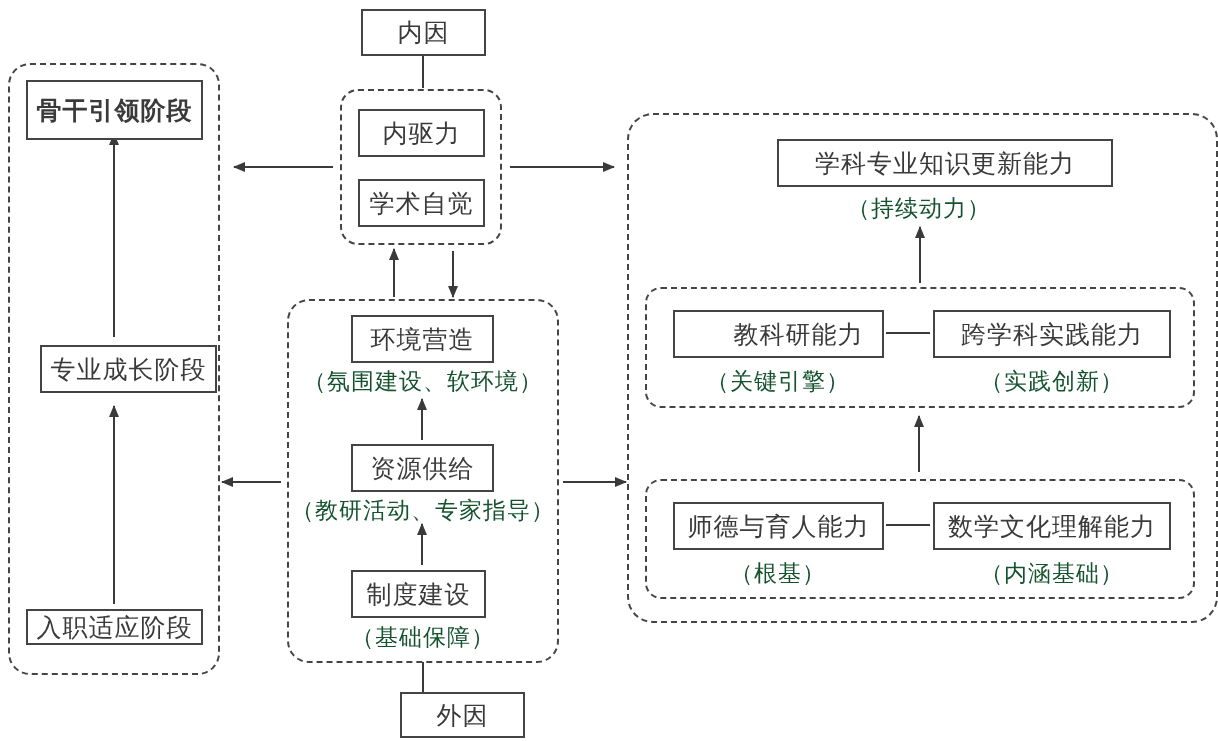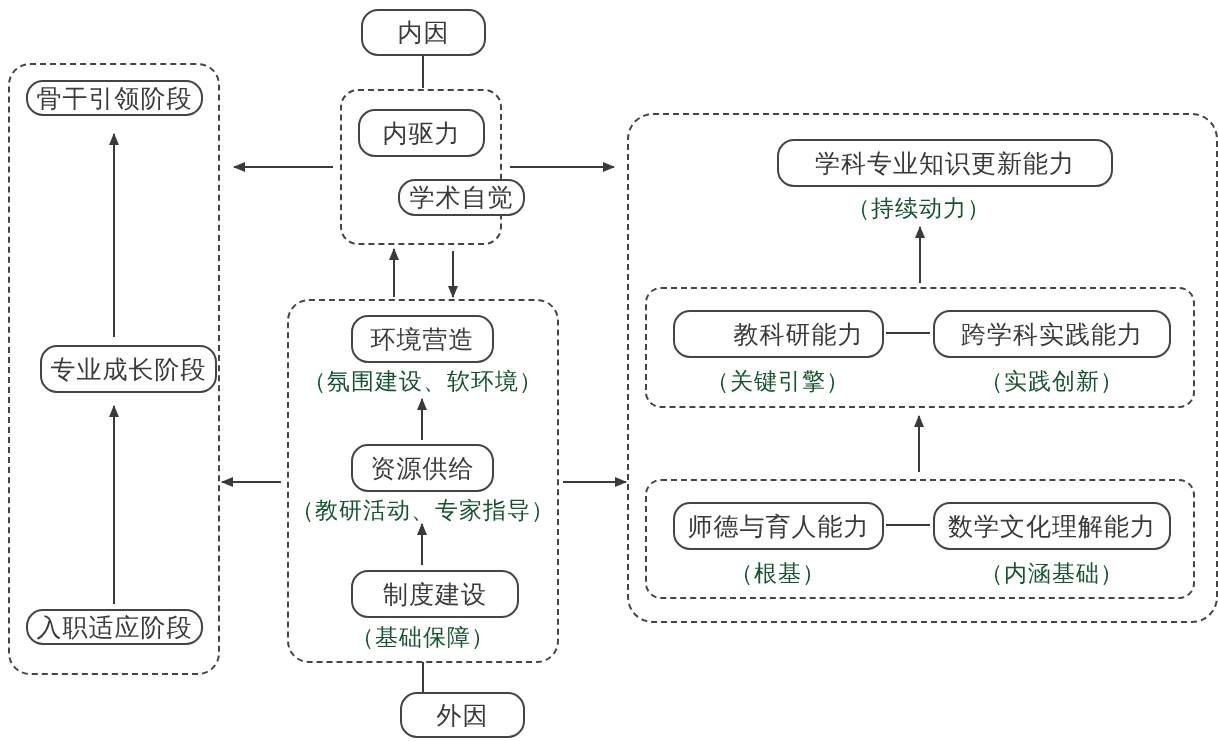--- a/index.html
+++ b/index.html
@@ -1,20 +1,20 @@
 <!DOCTYPE html>
 <html><head>
 <meta charset="utf-8">
 <style>
   html, body { margin:0; padding:0; background:#ffffff; }
   body { width:1218px; height:741px; position:relative; overflow:hidden;
          font-family:"DejaVu Serif","Liberation Serif",serif; color:#3a3a3a; }
   svg#lines { position:absolute; left:0; top:0; width:1218px; height:741px; }
   .group { position:absolute; border:2px dashed #444; border-radius:22px; box-sizing:border-box; }
-  .node { position:absolute; border:2px solid #444; border-radius:17px; background:#fff;
+  .node { position:absolute; border:2px solid #444; border-radius:0; background:#fff;
           box-sizing:border-box; display:flex; align-items:center; justify-content:center;
           font-size:25px; letter-spacing:1px; color:#3a3a3a; white-space:nowrap; }
   .note { position:absolute; font-size:23px; color:#14532d; white-space:nowrap;
           text-align:center; transform:translateX(-50%); letter-spacing:1px; }
 </style>
 </head>
 <body>
 
 <svg id="lines">
   <defs>
@@ -47,33 +47,33 @@
     <line x1="919" y1="472" x2="919" y2="416" marker-end="url(#ah)"></line>
     <line x1="886" y1="333" x2="930" y2="333"></line>
     <line x1="886" y1="525" x2="930" y2="525"></line>
   </g>
 </svg>
 
 <div class="node" style="left:361px;top:9px;width:125px;height:47px;">内因</div>
 
 <div class="group" style="left:340px;top:89px;width:162px;height:156px;border-radius:18px;"></div>
 <div class="node" style="left:358px;top:109px;width:127px;height:48px;">内驱力</div>
-<div class="node" style="left:358px;top:179px;width:127px;height:37px;margin-left:40px;">学术自觉</div>
+<div class="node" style="left:358px;top:179px;width:127px;height:48px;">学术自觉</div>
 
 <div class="group" style="left:8px;top:63px;width:212px;height:612px;"></div>
-<div class="node" style="left:26px;top:80px;width:177px;height:36px;">骨干引领阶段</div>
+<div class="node" style="left:26px;top:80px;width:177px;height:60px;font-weight:bold;">骨干引领阶段</div>
 <div class="node" style="left:40px;top:345px;width:177px;height:48px;">专业成长阶段</div>
 <div class="node" style="left:26px;top:609px;width:177px;height:36px;">入职适应阶段</div>
 
 <div class="group" style="left:287px;top:299px;width:272px;height:364px;"></div>
 <div class="node" style="left:351px;top:315px;width:143px;height:48px;">环境营造</div>
 <div class="note" style="left:423px;top:366px;">（氛围建设、软环境）</div>
 <div class="node" style="left:351px;top:444px;width:143px;height:48px;">资源供给</div>
 <div class="note" style="left:423px;top:495px;">（教研活动、专家指导）</div>
-<div class="node" style="left:351px;top:570px;width:168px;height:48px;">制度建设</div>
+<div class="node" style="left:351px;top:570px;width:135px;height:48px;">制度建设</div>
 <div class="note" style="left:423px;top:622px;">（基础保障）</div>
 
 <div class="node" style="left:360px;top:692px;width:125px;height:46px;margin-left:40px;">外因</div>
 
 <div class="group" style="left:627px;top:113px;width:591px;height:510px;border-radius:26px;"></div>
 <div class="node" style="left:777px;top:139px;width:336px;height:48px;">学科专业知识更新能力</div>
 <div class="note" style="left:919px;top:193px;">（持续动力）</div>
 
 <div class="group" style="left:645px;top:287px;width:550px;height:121px;border-radius:16px;"></div>
 <div class="node" style="left:673px;top:310px;width:211px;height:48px;padding-left:40px;">教科研能力</div>

